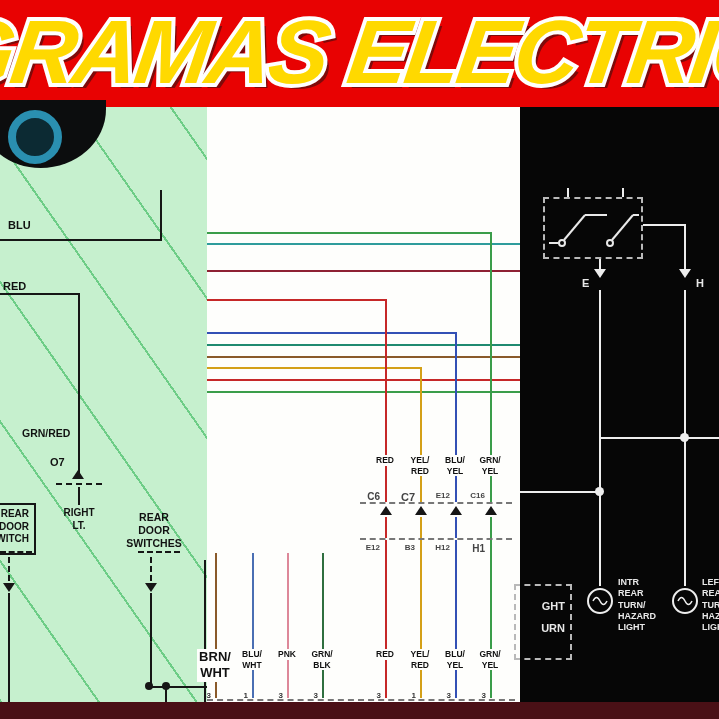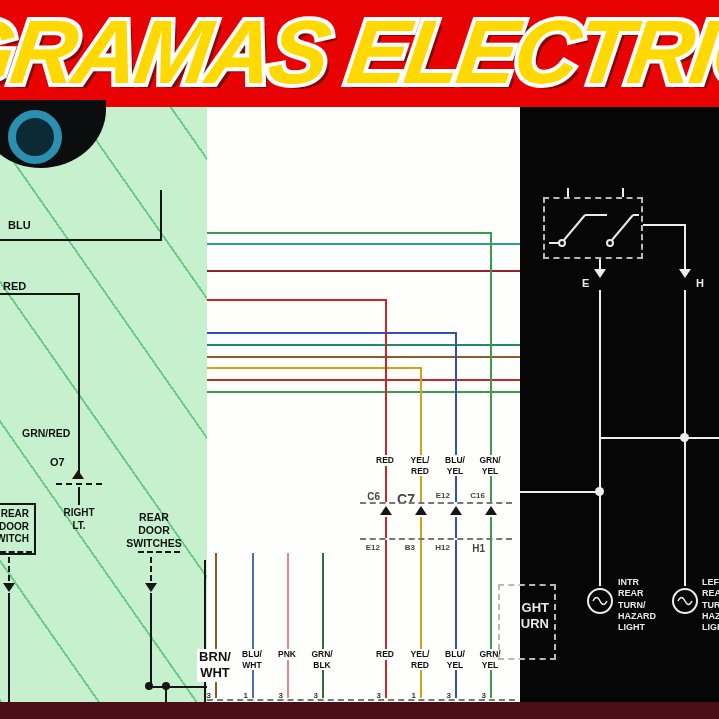--- a/index.html
+++ b/index.html
@@ -133,21 +133,21 @@
   <div class="lbl c wbg" style="left:438px;top:455px;width:34px;font-size:8.5px">
     <div>BLU/</div>
     <div>YEL</div>
   </div>
   <div class="lbl c wbg" style="left:473px;top:455px;width:34px;font-size:8.5px">
     <div>GRN/</div>
     <div>YEL</div>
   </div>
 
   <span class="lbl r" style="left:358px;top:491px;width:22px;font-size:10px;color:#444">C6</span>
-  <span class="lbl r" style="left:393px;top:491px;width:22px;font-size:14px;color:#444">C7</span>
+  <span class="lbl r" style="left:393px;top:491px;width:22px;font-size:11px;color:#444">C7</span>
   <span class="lbl r" style="left:428px;top:491px;width:22px;font-size:8px;color:#444">E12</span>
   <span class="lbl r" style="left:463px;top:491px;width:22px;font-size:8px;color:#444">C16</span>
   <div class="hwd g" style="left:360px;top:502px;width:152px"></div>
   <div class="arr-up" style="left:380px;top:506px"></div>
   <div class="arr-up" style="left:415px;top:506px"></div>
   <div class="arr-up" style="left:450px;top:506px"></div>
   <div class="arr-up" style="left:485px;top:506px"></div>
   <div class="vw" style="left:385px;top:517px;height:21px;background:#c62828"></div>
   <div class="vw" style="left:420px;top:517px;height:21px;background:#d4a017"></div>
   <div class="vw" style="left:455px;top:517px;height:21px;background:#3350b5"></div>
@@ -258,23 +258,23 @@
     <div>LIGHT</div>
   </div>
   <div class="lbl wht" style="left:702px;top:577px;width:60px;font-size:9px">
     <div>LEFT</div>
     <div>REAR</div>
     <div>TURN/</div>
     <div>HAZARD</div>
     <div>LIGHT</div>
   </div>
 
-  <div class="box lbl wht r" style="left:498px;top:584px;width:58px;height:76px;border:2px dashed #b9b9b9;font-size:13px;padding:14px 5px 0 0">
+  <div class="box lbl wht r" style="left:514px;top:584px;width:58px;height:76px;border:2px dashed #b9b9b9;font-size:11px;padding:14px 5px 0 0">
     <div>GHT</div>
-    <div style="">URN</div>
+    <div style="margin-top:8px">URN</div>
   </div>
 
   <div class="blob">
     <div class="ring"></div>
   </div>
 
   <div class="top-banner"></div>
   <div class="title-wrap">
     <span class="title-back">GRAMAS ELECTRIC</span>
     <span class="title-front">GRAMAS ELECTRIC</span>

